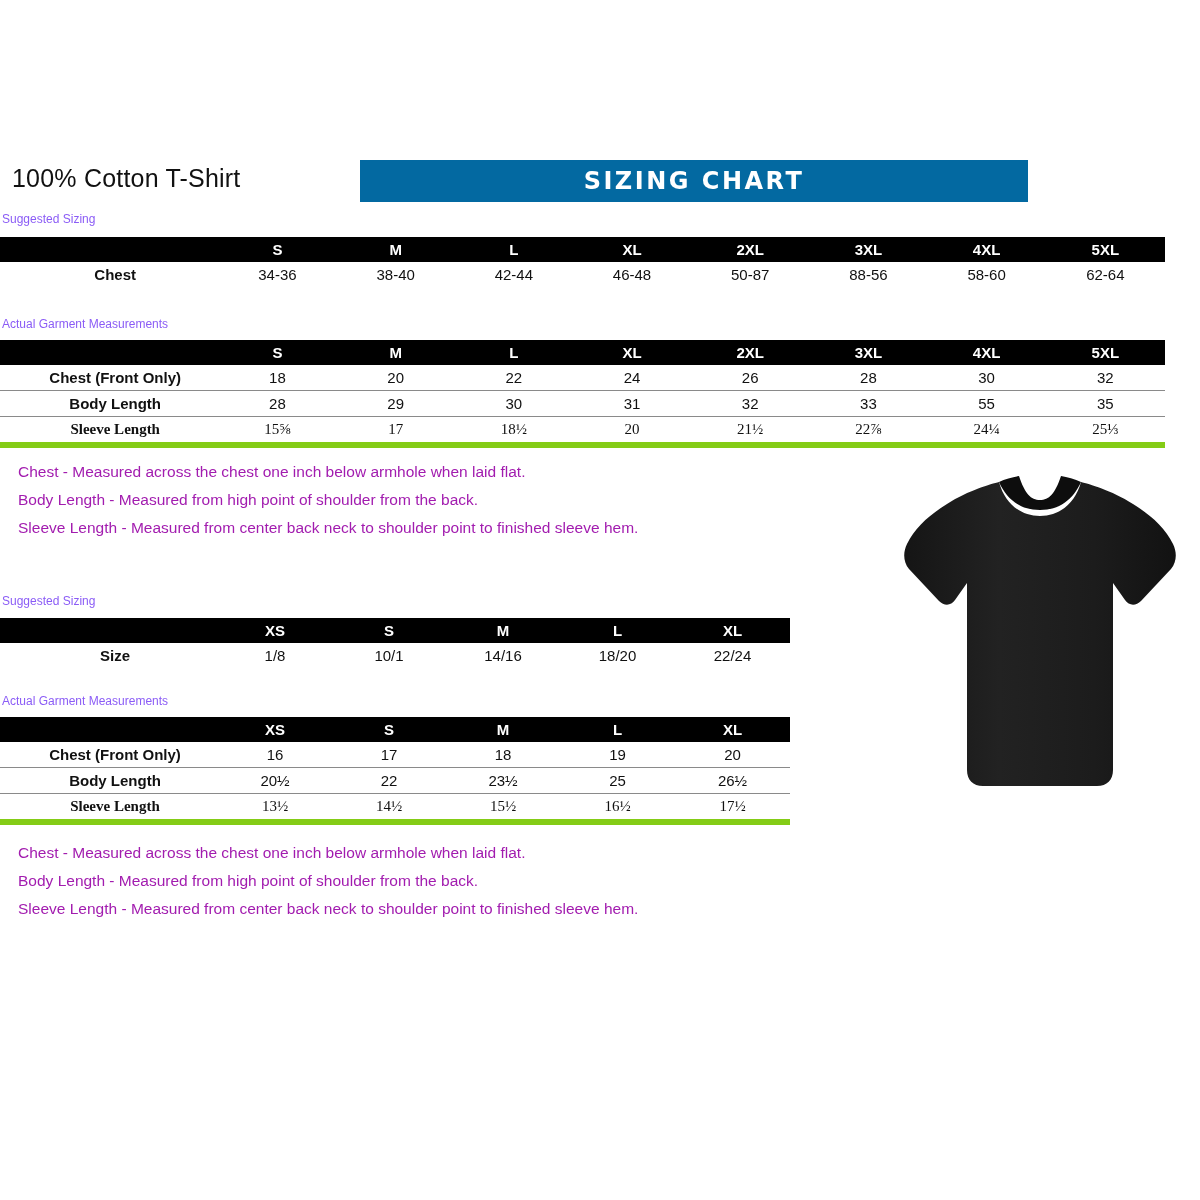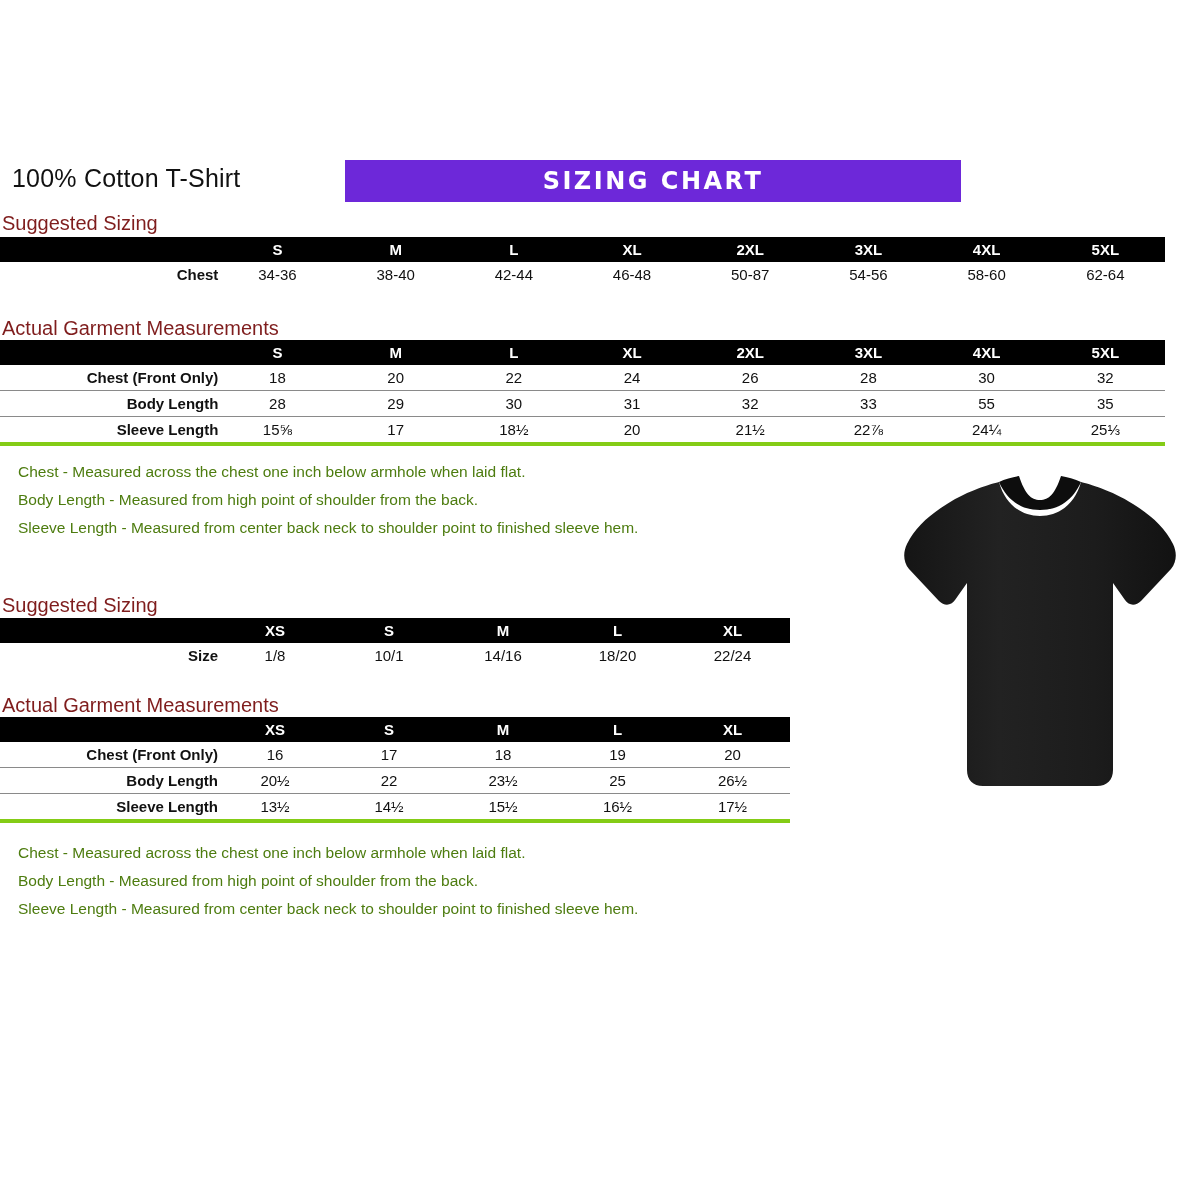--- a/index.html
+++ b/index.html
@@ -36,42 +36,42 @@
     left: 0;
     top: 4px;
     font-size: 25px;
     font-weight: 400;
     letter-spacing: 0.2px;
     color: #111;
     white-space: nowrap;
   }
   .sizing-banner {
     position: absolute;
-    left: 333px;
+    left: 348px;
     top: 0px;
-    width: 616px;
+    width: 668px;
     height: 42px;
-    background: #6d28d9;
+    background: #0369a1;
   }
   .sizing-banner span {
     display: block;
     text-align: center;
     color: #fff;
     font-size: 24px;
     font-weight: bold;
     letter-spacing: 2.5px;
     line-height: 42px;
     font-family: "DejaVu Sans", sans-serif;
   }
 
   
   .section-label {
     position: absolute;
-    font-size: 20px;
-    color: #7f1d1d;
+    font-size: 12px;
+    color: #8b5cf6;
     white-space: nowrap;
   }
 
   
   table.size-table {
     position: absolute;
     border-collapse: collapse;
     table-layout: fixed;
     font-size: 15px;
   }
@@ -91,41 +91,42 @@
   }
   table.size-table thead th.lbl {
     text-align: left;
     padding-left: 6px;
   }
   table.size-table tbody td {
     text-align: center;
     color: #111;
   }
   table.size-table tbody td.lbl {
-    text-align: right;
+    text-align: center;
     padding-left: 12px;
     font-weight: bold;
   }
   table.size-table tbody tr.ruled td {
     border-bottom: 1px solid #8a8a8a;
   }
   table.size-table tbody tr.lastrow td {
-    border-bottom: 4px solid #84cc16;
+    border-bottom: 6px solid #84cc16;
+    font-family: Liberation Serif, serif;
   }
 
   
   table.suggested tbody td {
     border: none;
   }
 
   
   .note {
     position: absolute;
     font-size: 15.5px;
-    color: #4d7c0f;
+    color: #a21caf;
     white-space: nowrap;
   }
 
   
   .youth-title {
     position: absolute;
     left: 12px;
     top: 552px;
     font-size: 25px;
     color: #111;
@@ -181,21 +182,21 @@
       </tr>
     </thead>
     <tbody>
       <tr>
         <td class="lbl">Chest</td>
         <td>34-36</td>
         <td>38-40</td>
         <td>42-44</td>
         <td>46-48</td>
         <td>50-87</td>
-        <td>54-56</td>
+        <td>88-56</td>
         <td>58-60</td>
         <td>62-64</td>
       </tr>
     </tbody>
   </table>
 
   <div class="section-label" style="left:2px; top:317px;">Actual Garment Measurements</div>
 
   <table class="size-table" style="left:0px; top:340px; width:1165px;">
     <colgroup>

